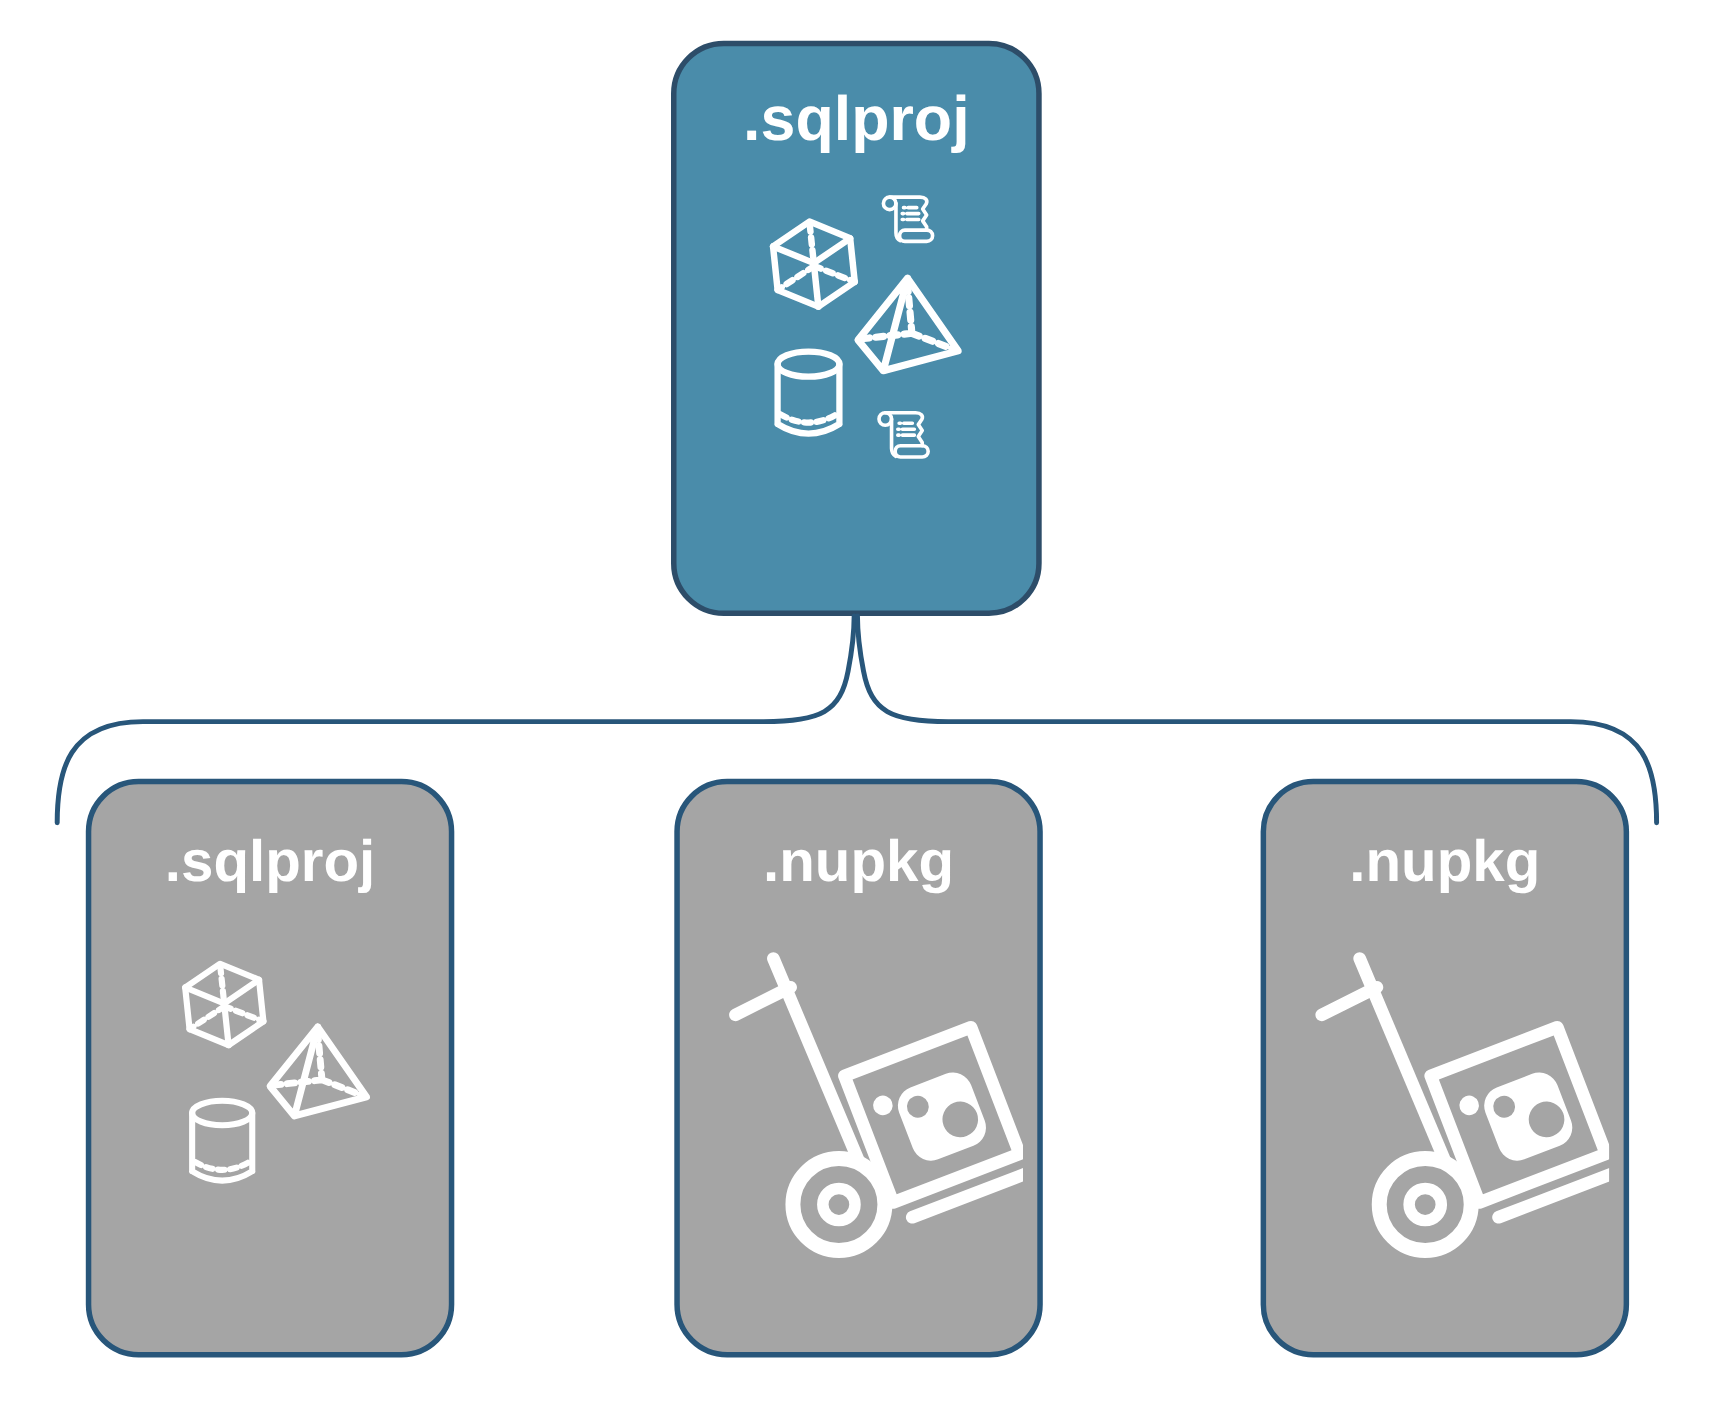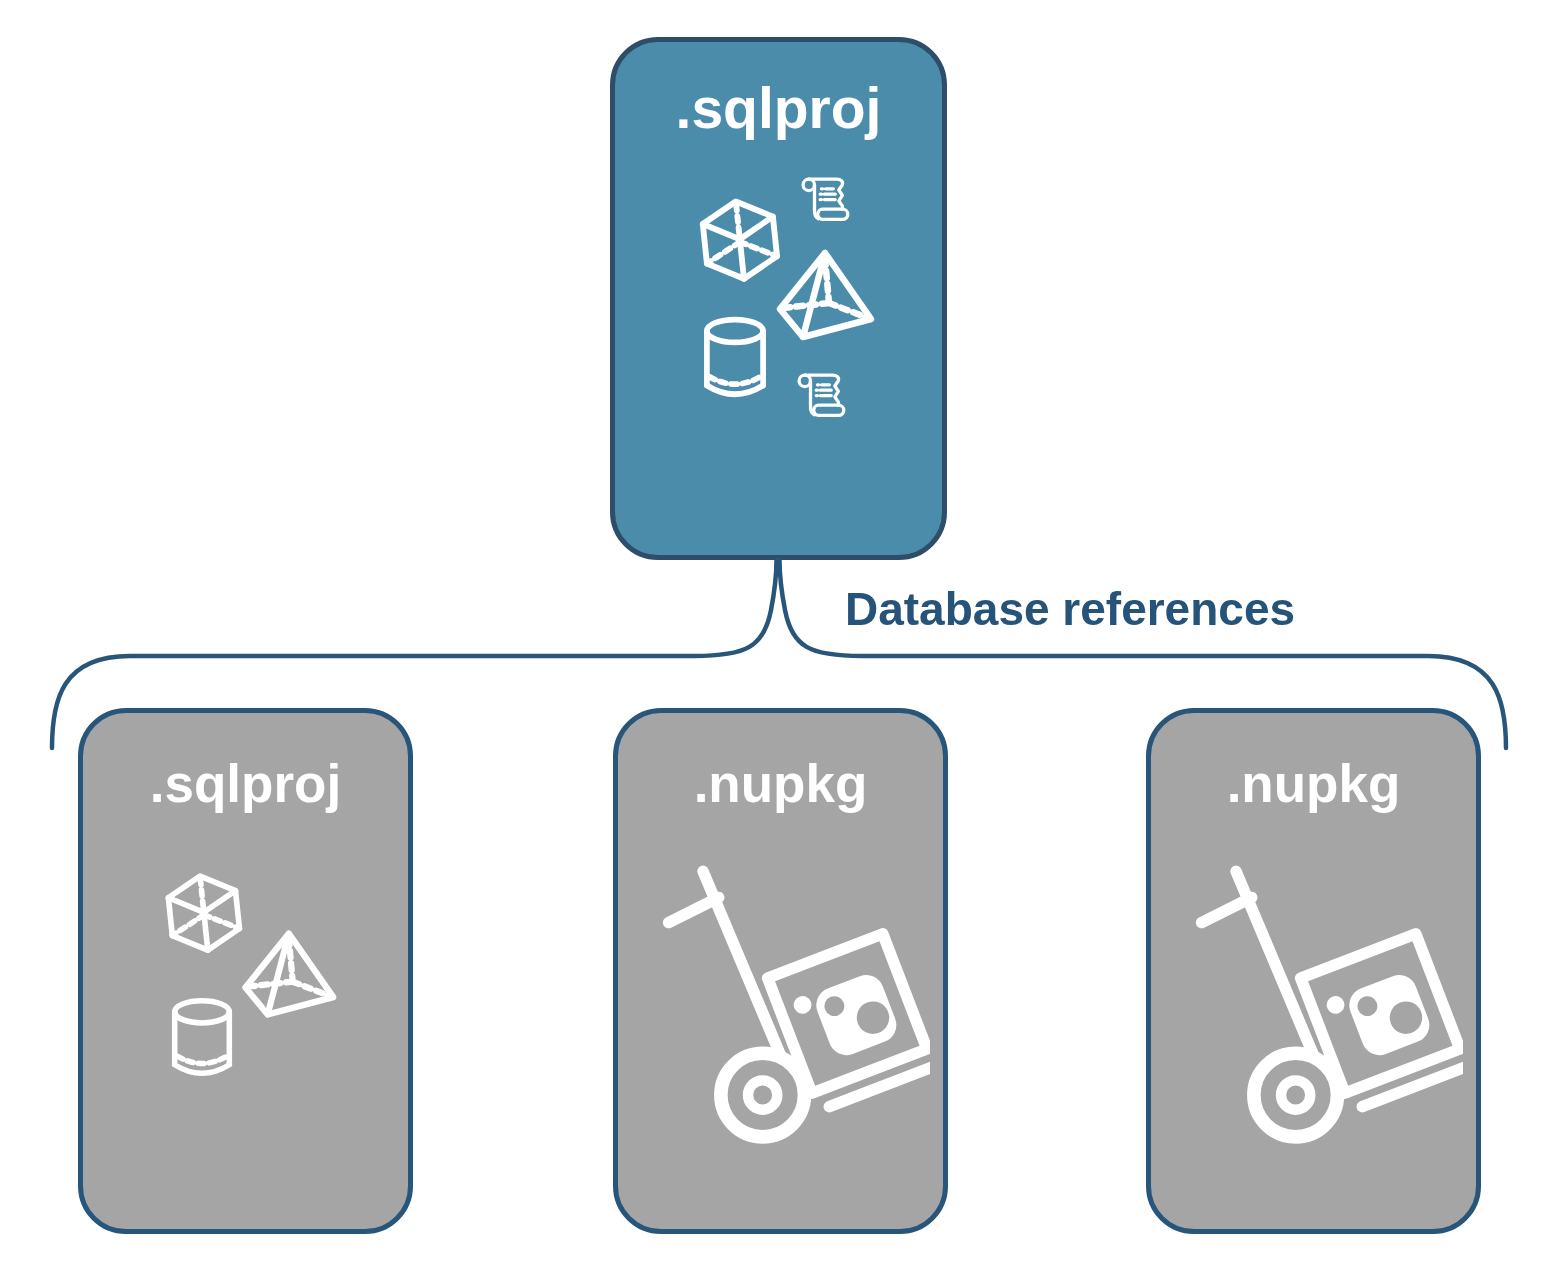--- a/index.html
+++ b/index.html
@@ -114,21 +114,20 @@
       </svg>
     <svg class="icon" style="left:176px;top:326px;width:60px;height:60px">
         <use href="#sym-scroll"></use>
       </svg>
   </div>
 
   <svg class="brace" width="1566" height="1274" viewBox="0 0 1566 1274">
     <path d="M52 748 C52 700 62 656 130 656 L694 656 C746 656 764 647 771 610 C774.5 592 776.5 578 776.5 560"></path>
     <path d="M1506 748 C1506 700 1496 656 1428 656 L862 656 C810 656 792 647 785 610 C781.5 592 779.5 578 779.5 560"></path>
   </svg>
-  <div class="connector-label">Database references</div>
 
   <div class="card child c0">
     <div class="card-title">.sqlproj</div>
     <svg class="icon" style="left:76px;top:156px;width:90px;height:90px">
         <use href="#sym-cube"></use>
       </svg>
     <svg class="icon" style="left:148px;top:212px;width:108px;height:98px">
         <use href="#sym-pyramid"></use>
       </svg>
     <svg class="icon" style="left:84px;top:284px;width:70px;height:86px">

